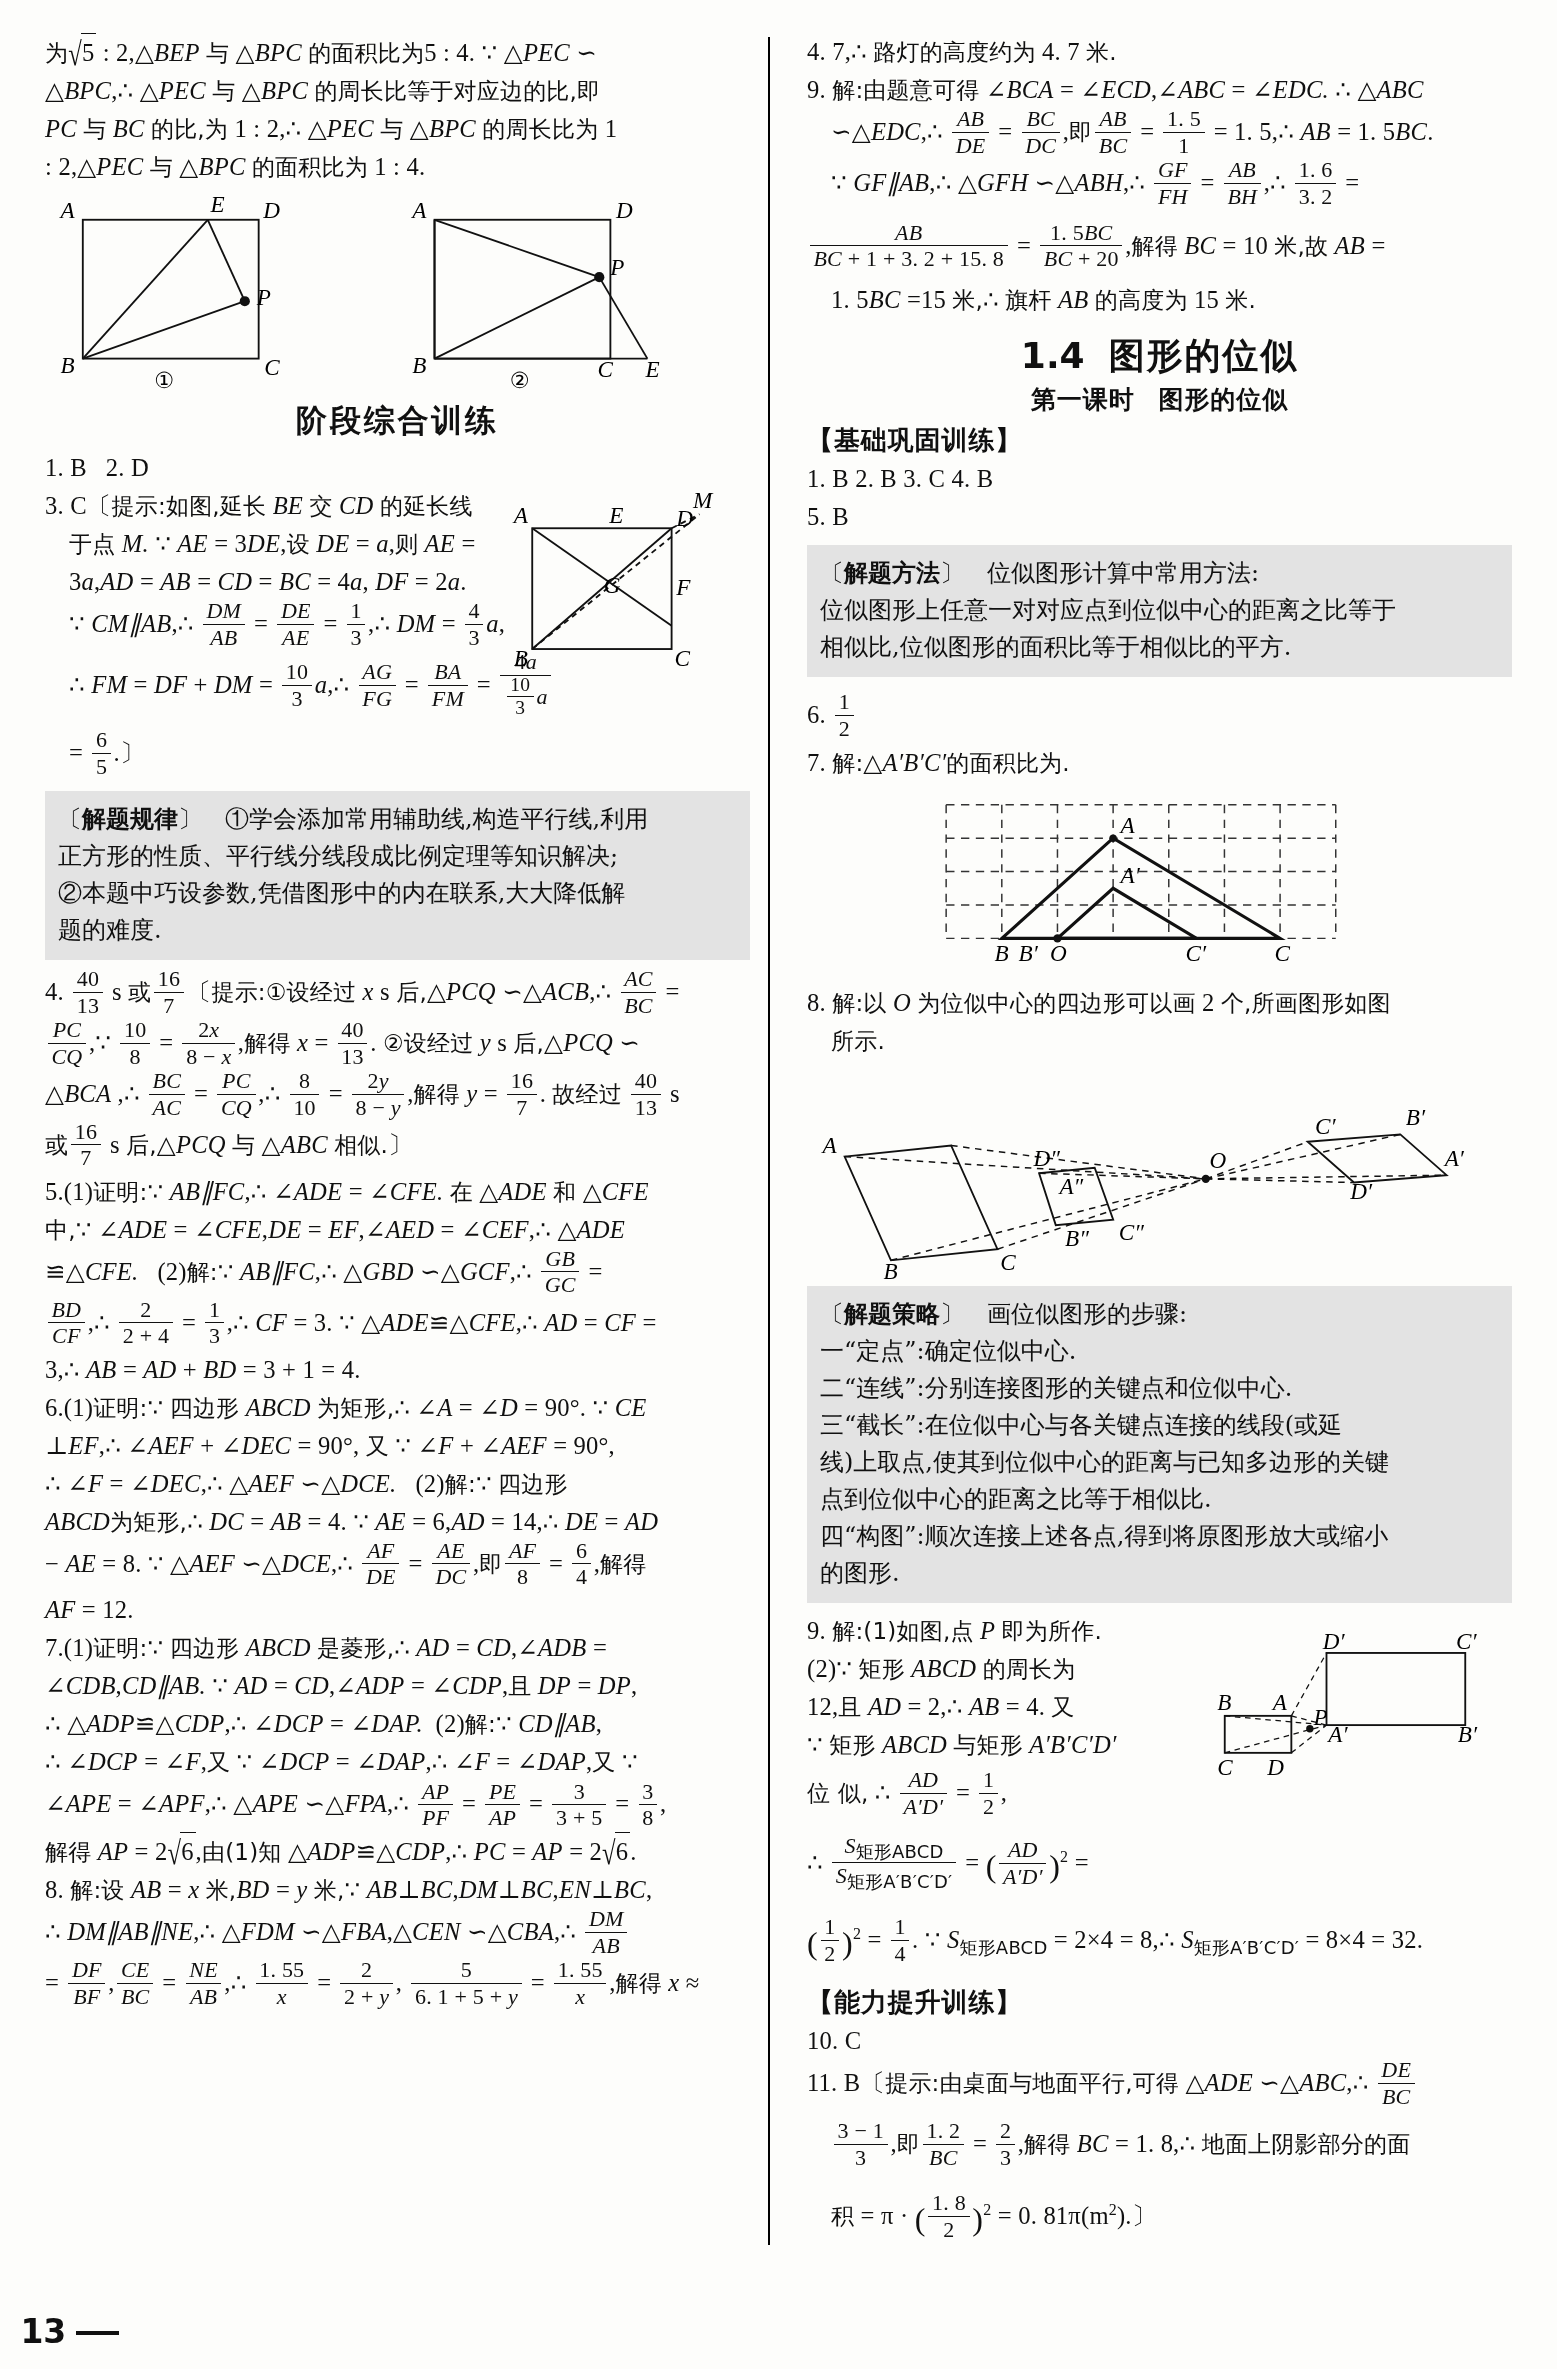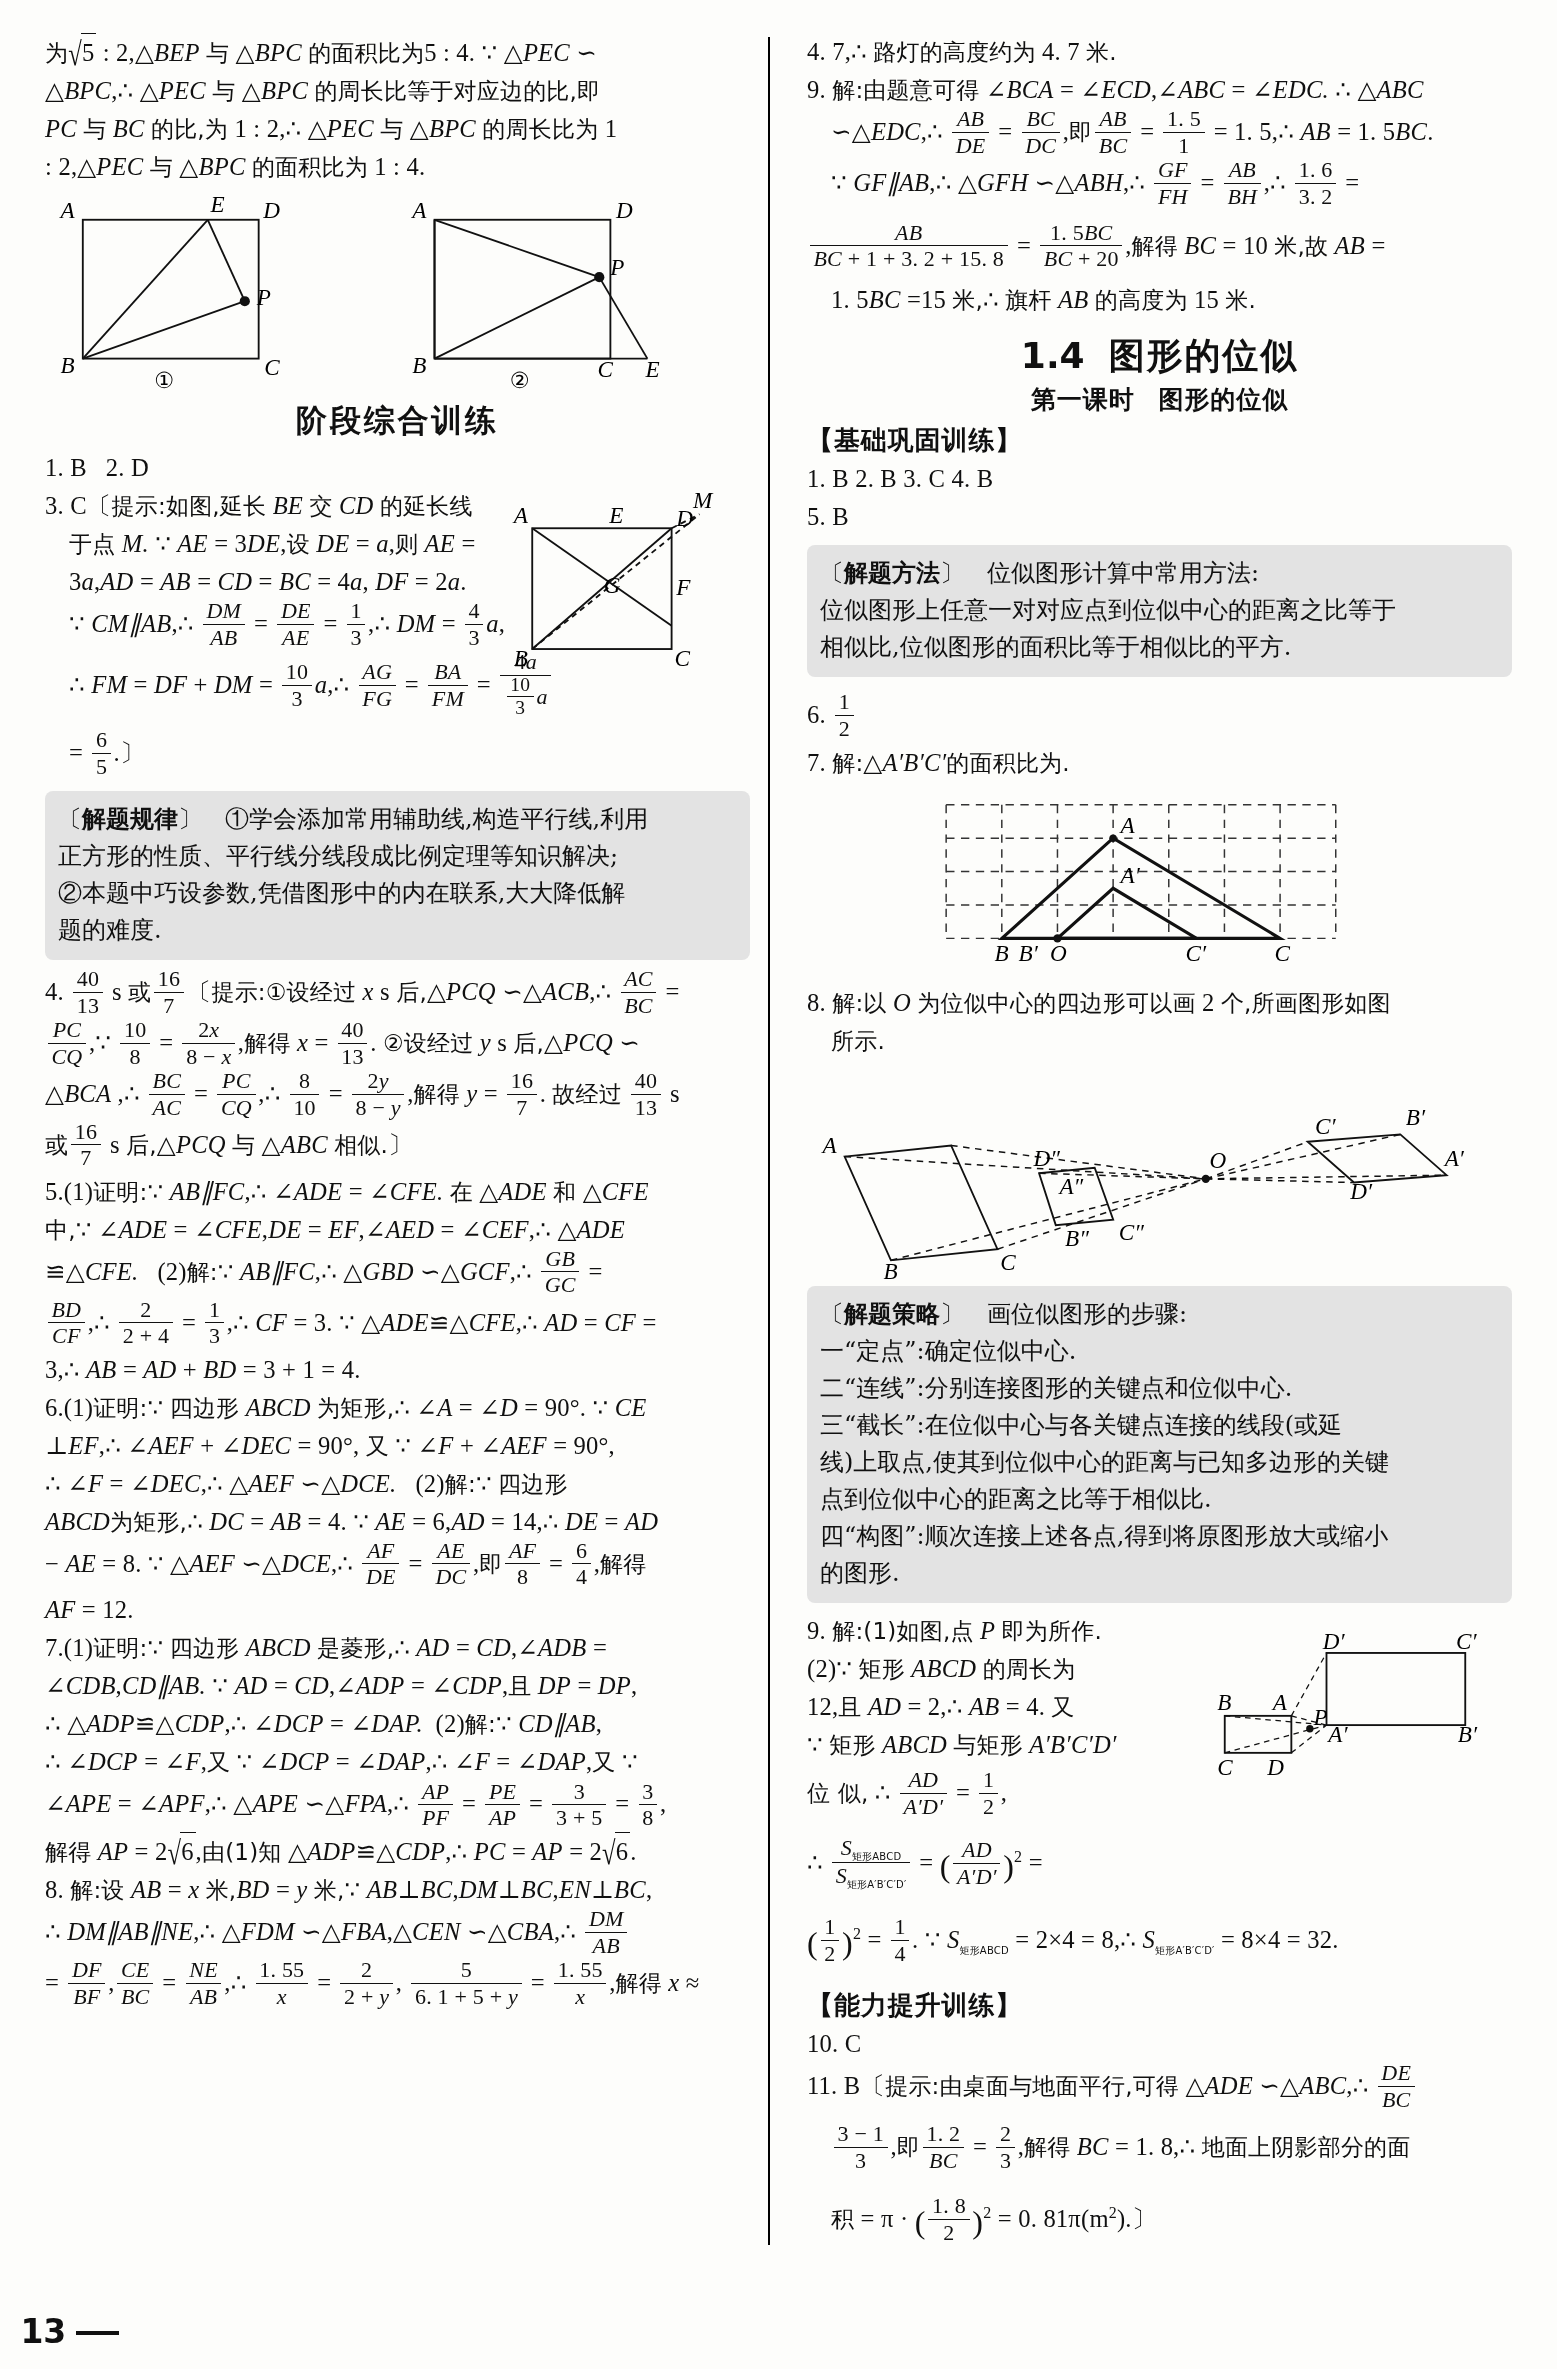--- a/index.html
+++ b/index.html
@@ -48,36 +48,36 @@
     font-weight:bold;font-size:26px;letter-spacing:0.9px;
     font-family:"DejaVu Sans","Liberation Sans",sans-serif;
     margin:5.6px 0 1.9px 0;
   }
 
   
   .tipbox{
     background:#e3e3e3;
     padding:9.3px 13px 11px 13px;
     margin:9.3px 0 9.3px 0;
-    font-size:24px;line-height:37px;border-radius:8px;
+    font-size:24px;line-height:37px;
   }
   .tipbox b{font-family:"DejaVu Sans","Liberation Sans",sans-serif;font-weight:bold;}
   .tiptext{font-family:"DejaVu Serif",serif;}
 
   
   .fr{display:inline-flex;flex-direction:column;vertical-align:middle;
       text-align:center;margin:0 2.8px;position:relative;top:-1.9px;}
   .fr .n{border-bottom:1.5px solid #111;padding:0 3.7px;line-height:1.12;font-size:22px;}
   .fr .d{padding:0 3.7px;line-height:1.15;font-size:22px;}
   .frs .n,.frs .d{font-size:19.5px;}
 
   .sqrt{display:inline-block;border-top:1.3px solid #111;padding:0 1.9px 0 0.9px;margin-left:-0.9px;}
   .sqsym{display:inline-block;transform:scaleY(1.35);position:relative;top:0.9px;}
   .sup{font-size:16px;vertical-align:super;}
-  .sub{font-size:10px;vertical-align:sub;}
+  .sub{font-size:18px;vertical-align:sub;}
 
   
   .figwrap{position:relative;}
   svg{display:block;overflow:visible;}
   .fg-lbl{font-family:"Liberation Serif",serif;font-style:italic;font-size:25px;}
   .fg-num{font-family:"Liberation Serif",serif;font-style:normal;font-size:24px;}
 
   
   .pagenum{
     position:absolute;left:20.4px;bottom:18.6px;

